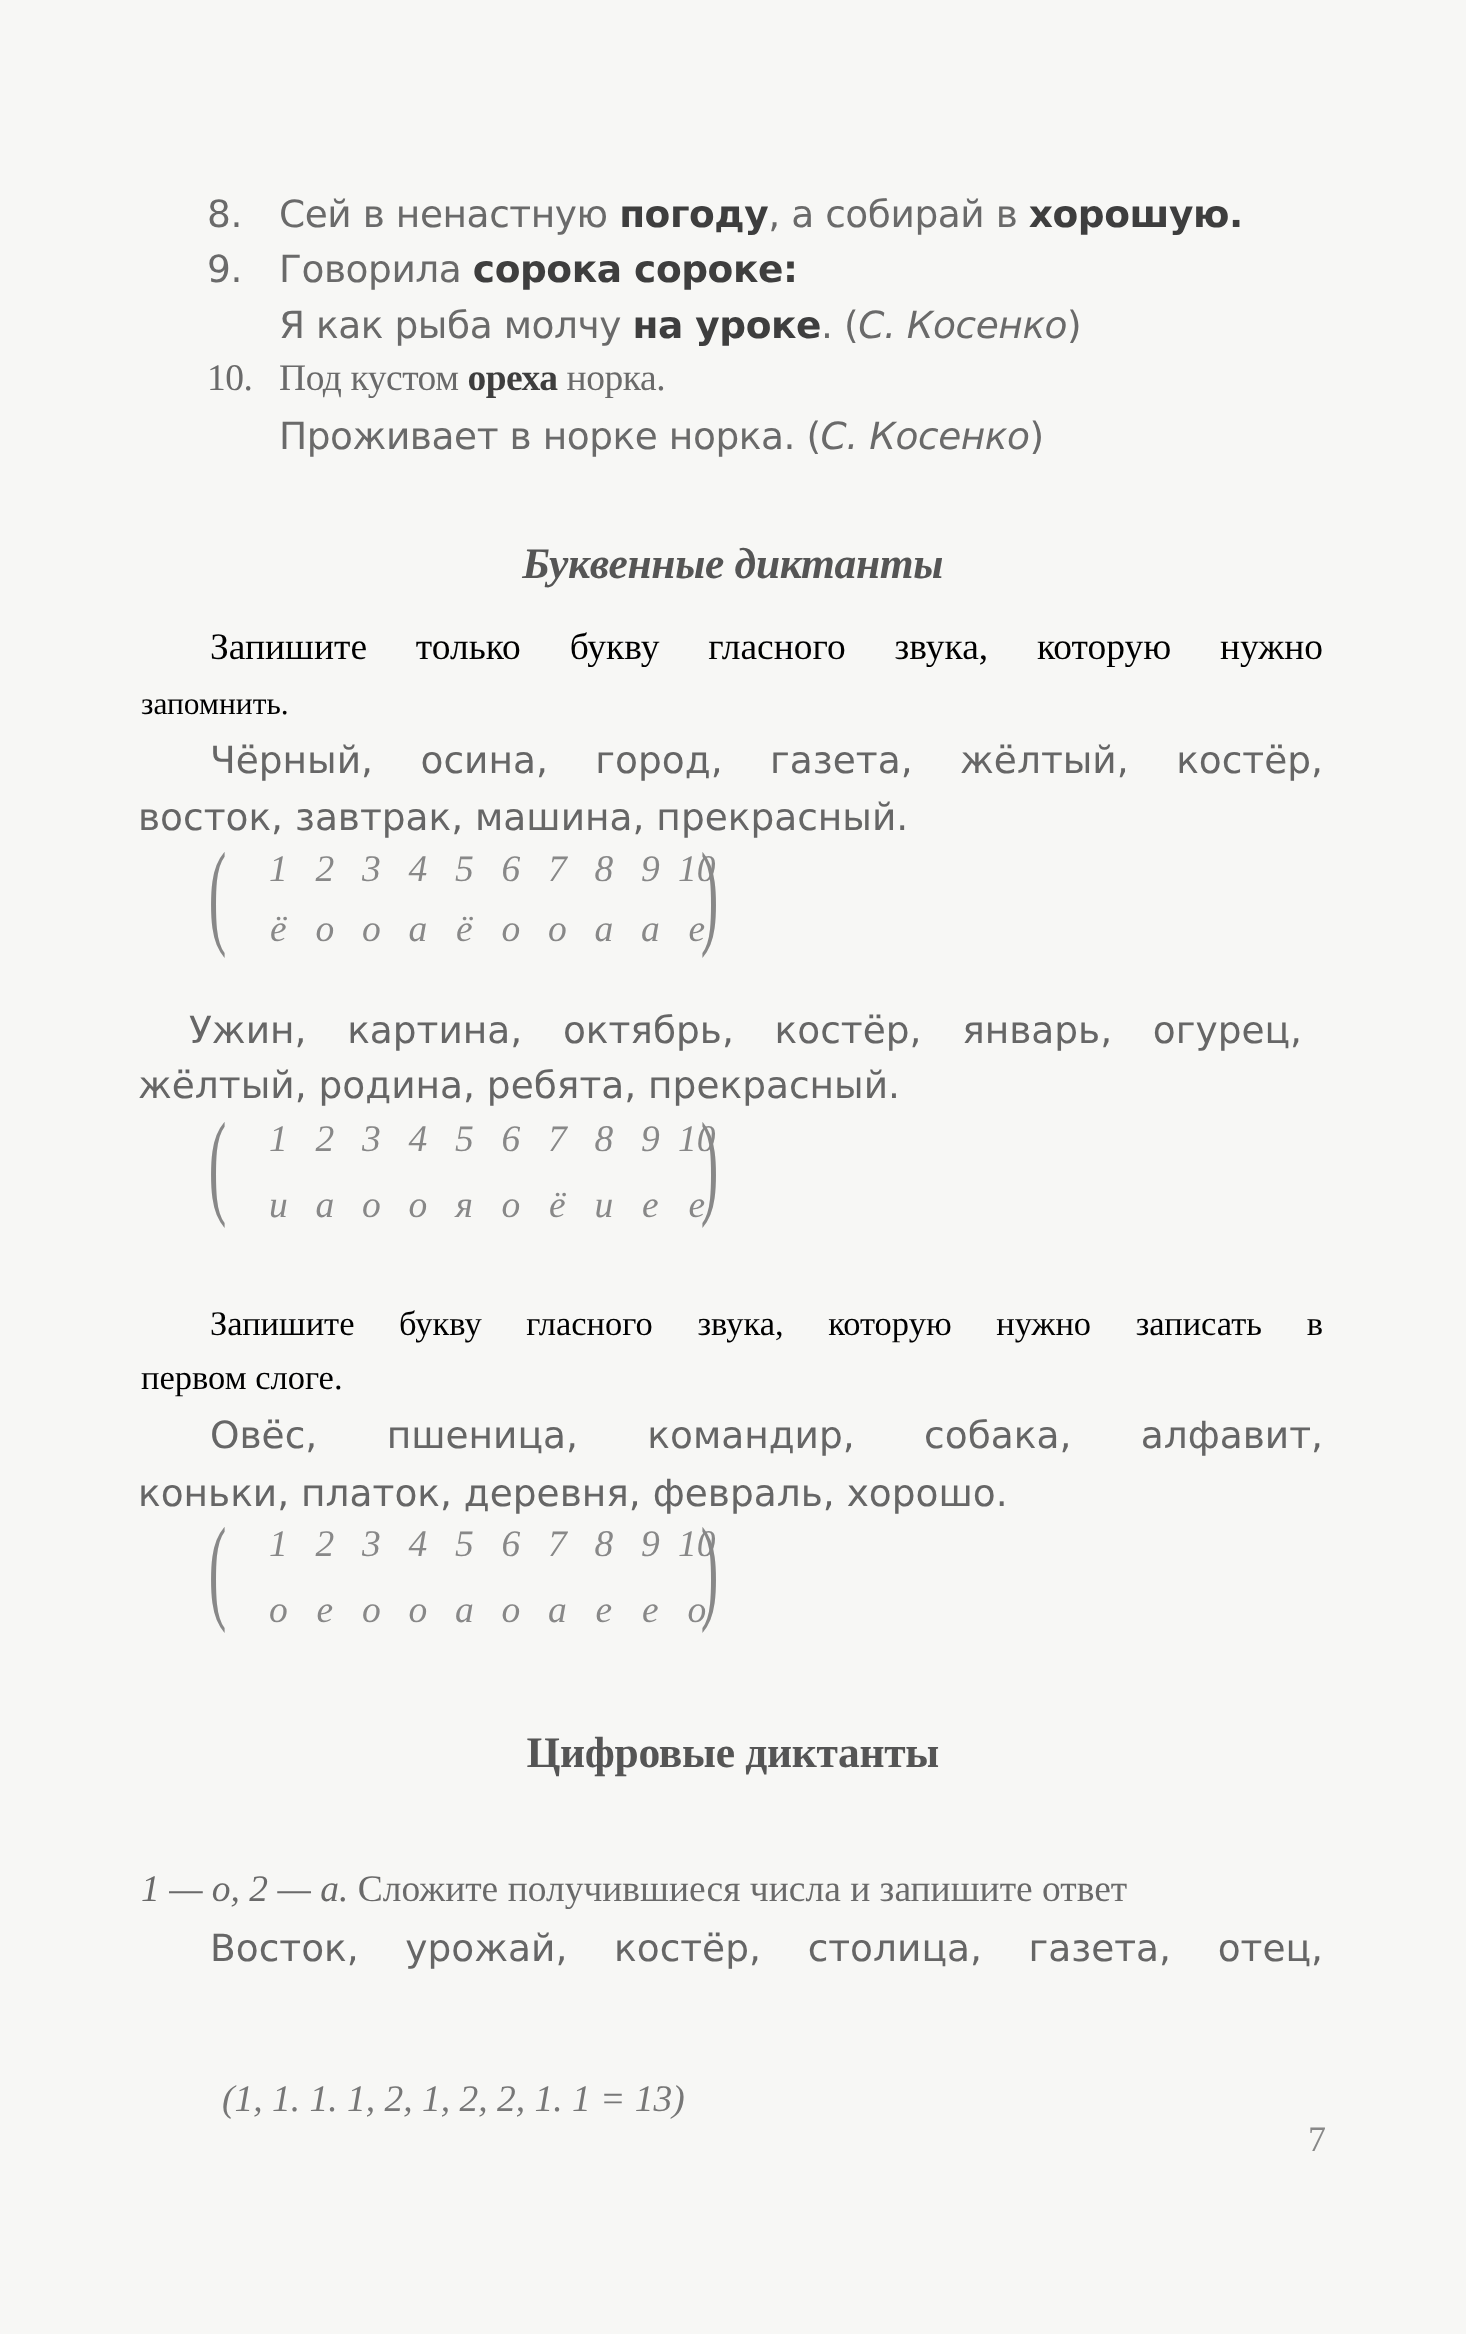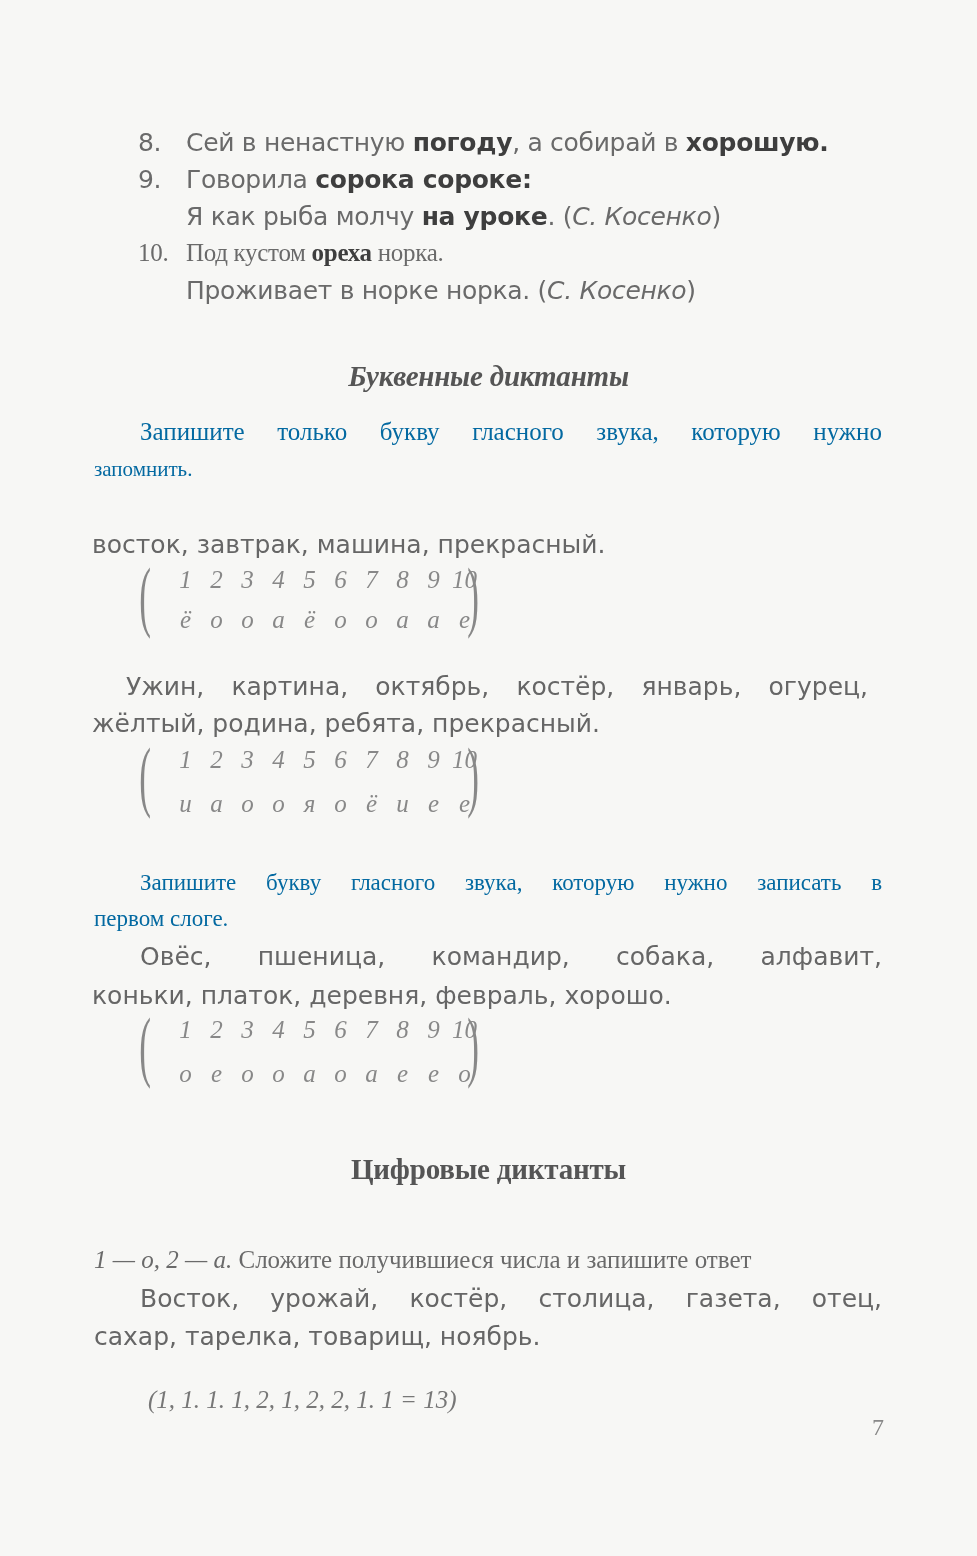--- a/index.html
+++ b/index.html
@@ -8,21 +8,21 @@
     position: relative; overflow: hidden; color: #555;
   }
   .page { position: absolute; left: 0; top: 0; width: 977px; height: 1297px; }
   .sans { font-family: "DejaVu Sans", sans-serif; }
   .serif { font-family: "Liberation Serif", serif; }
   .line { position: absolute; white-space: nowrap; }
   .ex { font-size: 25px; color: #6a6a6a; letter-spacing: -0.3px; }
   .ex b { color: #3e3e3e; }
   .num { display: inline-block; width: 48px; }
   .heading { font-size: 29px; font-weight: bold; color: #555; text-align: center; width: 977px; left: 0; letter-spacing: -0.2px; }
-  .instr { font-size: 25px; color: #0369a1; }
+  .instr { font-size: 25px; color: #000000; }
   .words { font-size: 25px; color: #666; }
   .justify { text-align: justify; text-align-last: justify; }
   .matrix { position: absolute; height: 72px; }
   .matrix .paren { position: absolute; top: -6px; font-family: "Liberation Serif", serif; font-size: 78px; color: #888; transform: scaleX(0.45); line-height: 72px; font-weight: 100; }
   .matrix .row { position: absolute; left: 30px; display: flex; font-family: "Liberation Serif", serif; font-style: italic; font-size: 25px; color: #888; }
   .matrix .row span { display: inline-block; width: 31px; text-align: center; }
   .answer { font-family: "Liberation Serif", serif; font-style: italic; font-size: 25px; color: #777; }
   .pagenum { font-family: "Liberation Serif", serif; font-size: 24px; color: #888; }
 </style>
 </head>
@@ -44,20 +44,21 @@
   </div>
   <div class="line sans ex" style="left:186px; top:276px;">
     <span>Проживает в норке норка. (</span><i>С. Косенко</i><span>)</span>
   </div>
 
   <div class="line serif heading" style="top:360px;font-style:italic;">Буквенные диктанты</div>
 
   <div class="line serif instr justify" style="left:140px; width:742px; top:418px;">Запишите только букву гласного звука, которую нужно</div>
   <div class="line serif instr" style="left:94px; top:457px; font-size:21px;">запомнить.</div>
 
+  <div class="line sans words justify" style="left:140px; width:742px; top:492px;">Чёрный, осина, город, газета, жёлтый, костёр,</div>
   <div class="line sans words" style="left:92px; top:530px;">восток, завтрак, машина, прекрасный.</div>
 
   <div class="matrix" style="left:140px; top:566px; width:350px;">
     <span class="paren" style="left:-8px;">(</span>
     <div class="row" style="top:0px;">
       <span>1</span>
         <span>2</span>
         <span>3</span>
         <span>4</span>
         <span>5</span>
@@ -149,18 +150,17 @@
     <span class="paren" style="left:320px;">)</span>
   </div>
 
   <div class="line serif heading" style="top:1153px;">Цифровые диктанты</div>
 
   <div class="line serif instr" style="left:94px; top:1246px; color:#6a6a6a;">
     <i>1 — о, 2 — а.</i><span> Сложите получившиеся числа и запишите ответ</span>
   </div>
 
   <div class="line sans words justify" style="left:140px; width:742px; top:1284px;">Восток, урожай, костёр, столица, газета, отец,</div>
-  <div class="line sans words" style="left:94px; top:1322px;">сахар, тарелка, товарищ, ноябрь.</div>
 
   <div class="line answer" style="left:148px; top:1360px;margin-top:26px;">(1, 1. 1. 1, 2, 1, 2, 2, 1. 1 = 13)</div>
 
   <div class="line pagenum" style="left:872px; top:1414px;">7</div>
 </div>
 
 </body></html>

